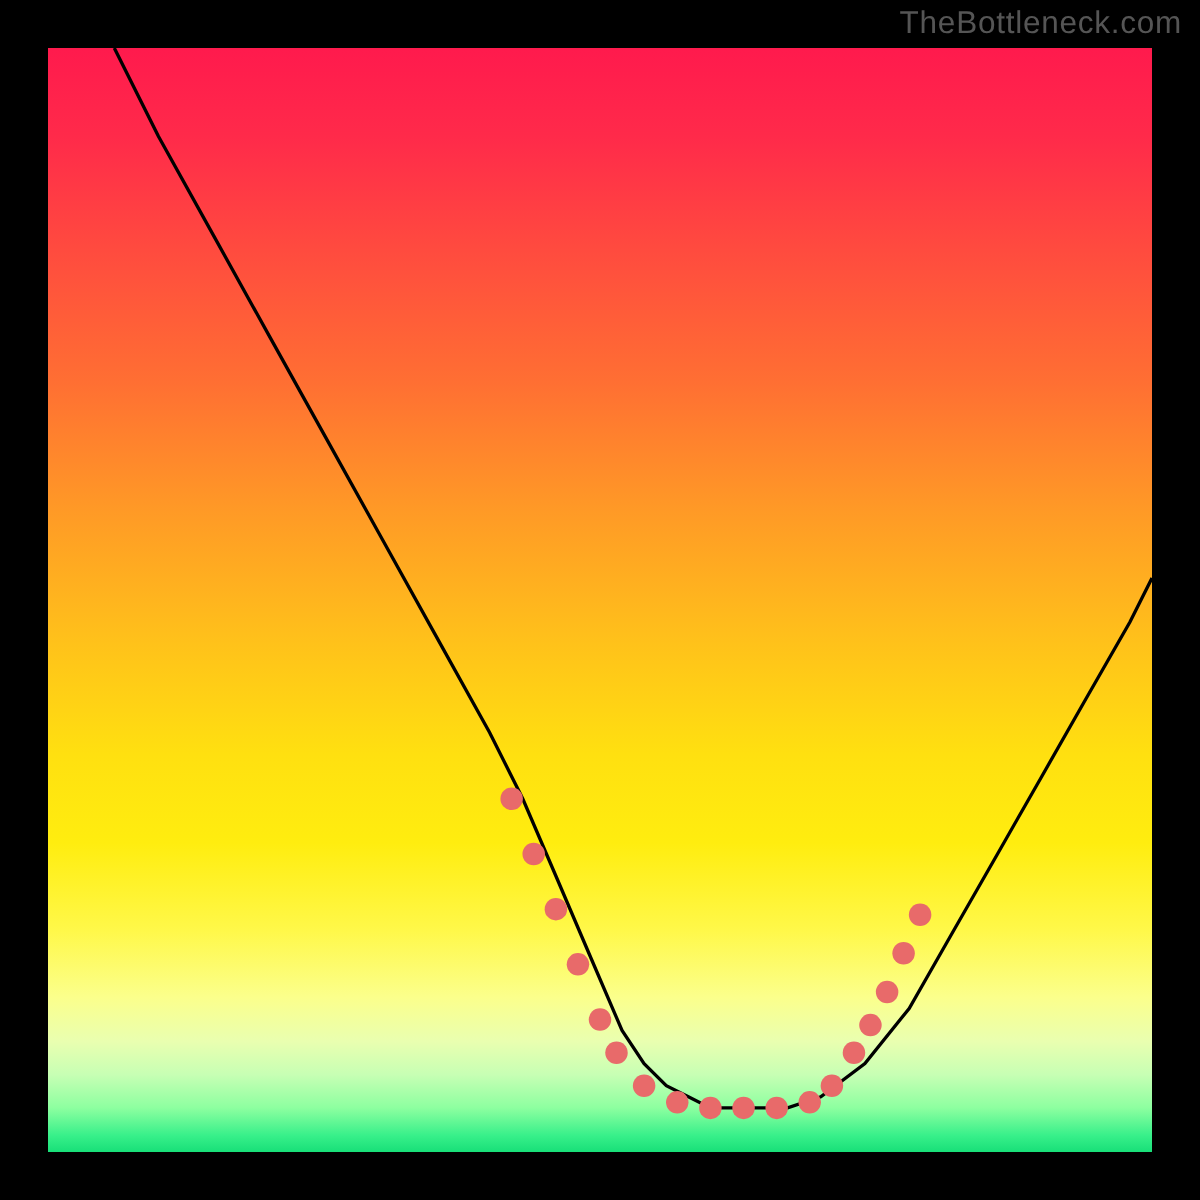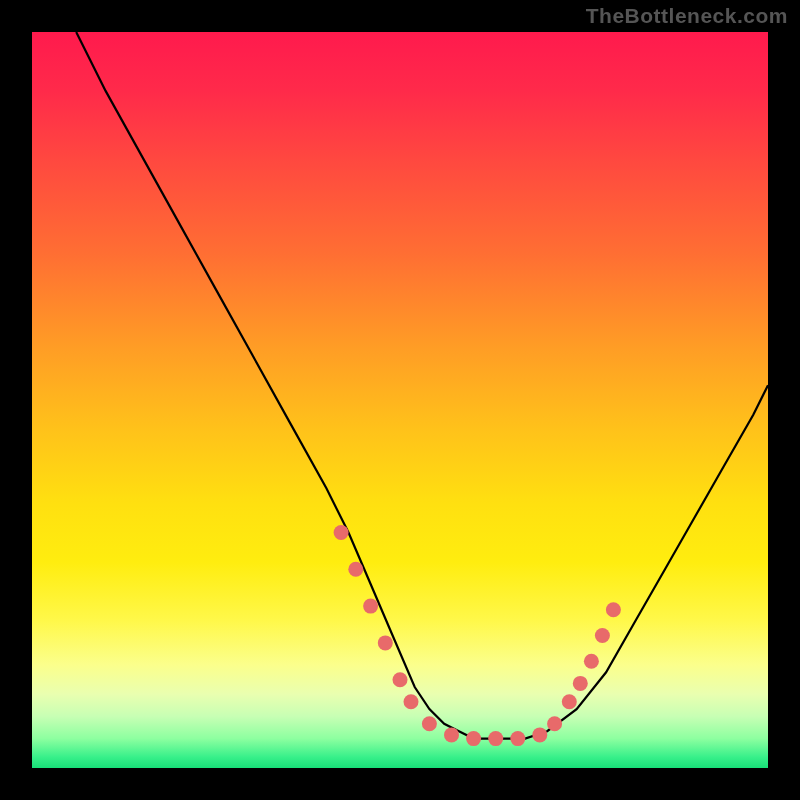--- a/index.html
+++ b/index.html
@@ -16,21 +16,21 @@
     width: 800px;
     height: 800px;
     background: #000;
   }
   .watermark {
     position: absolute;
     top: 4px;
     right: 12px;
     color: #555;
     font-size: 21px;
-    font-weight: 700;
+    font-weight: 400;
     letter-spacing: 0.5px;
     user-select: none;
   }
   .plot-area {
     position: absolute;
     left: 32px;
     top: 32px;
     width: 736px;
     height: 736px;
     overflow: hidden;

